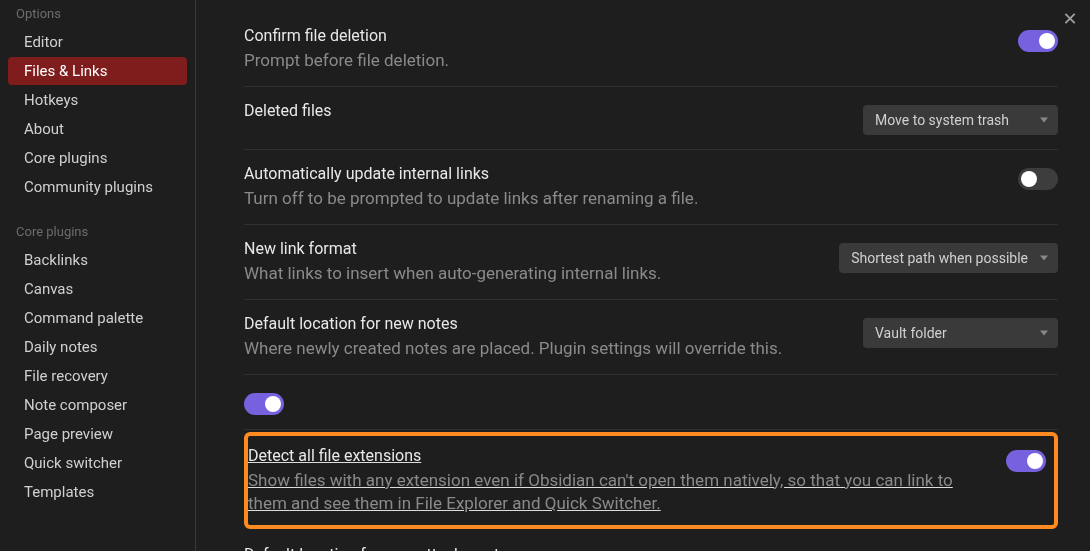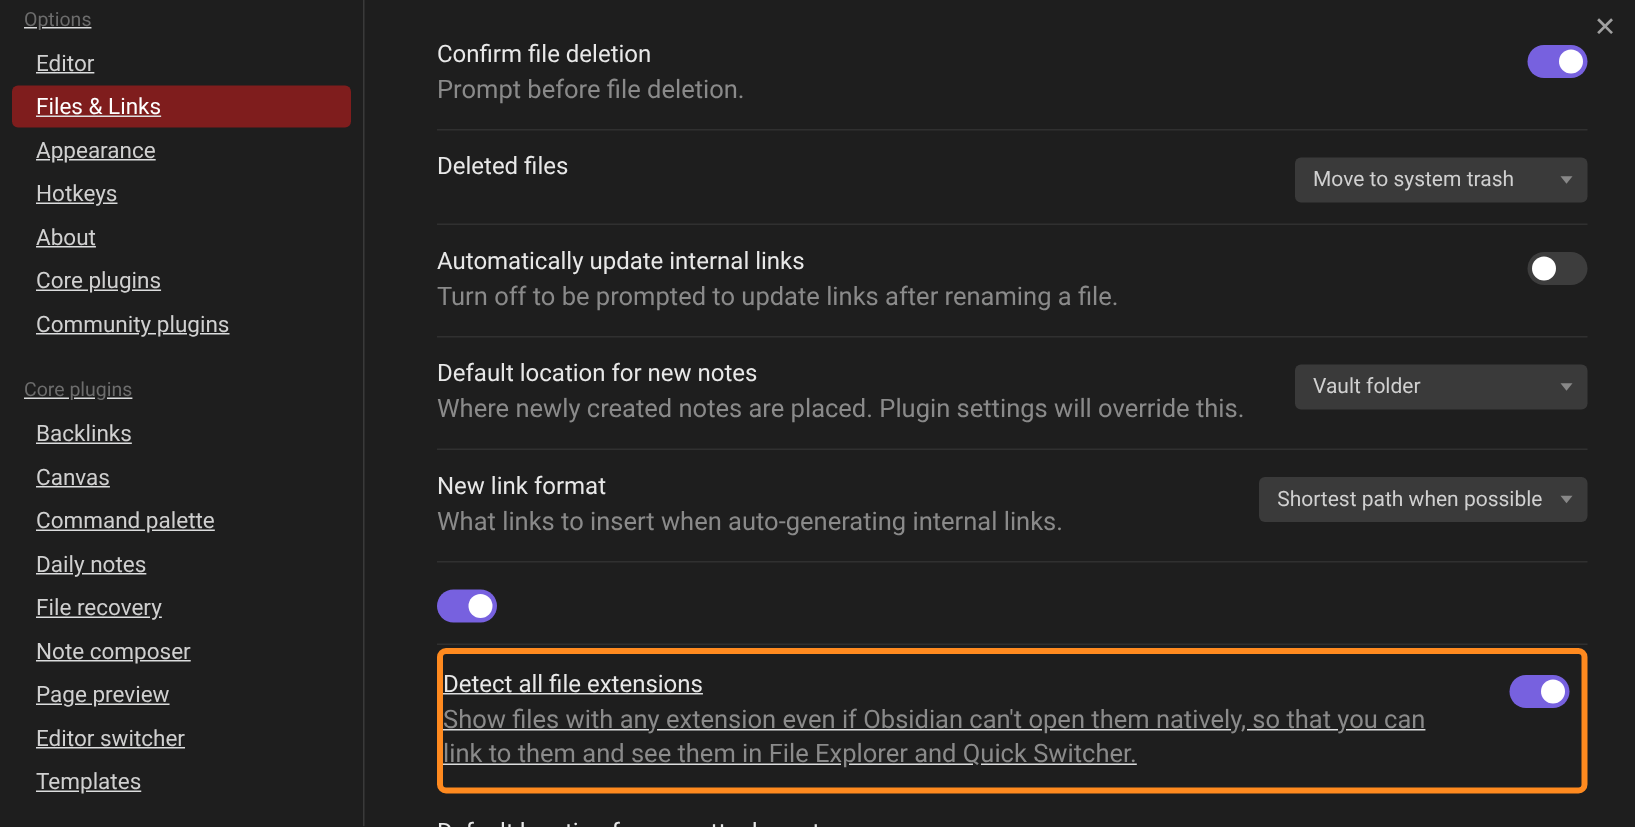--- a/index.html
+++ b/index.html
@@ -25,26 +25,25 @@
     width: 24px;
     height: 24px;
     display: flex;
     align-items: center;
     justify-content: center;
     color: #a0a0a0;
     cursor: pointer;
     font-size: 18px;
   }
   .sidebar {
-    width: 243px;
+    width: 196px;
     height: 100%;
     border-right: 1px solid #3a3a3a;
     padding: 6px 0 0 0;
     overflow-y: auto;
-    text-decoration: underline;
   }
   .sidebar-section-header {
     color: #6c6c6c;
     font-size: 13px;
     padding: 22px 16px 6px 16px;
   }
   .sidebar-section-header:first-child {
     padding-top: 0;
   }
   .sidebar-item {
@@ -156,34 +155,33 @@
 <div class="modal">
 
   <div class="close-btn">
     <span>✕</span>
   </div>
 
   <div class="sidebar" id="sidebar">
       <div class="sidebar-section-header">Options</div>
       <div class="sidebar-item">Editor</div>
       <div class="sidebar-item active">Files &amp; Links</div>
-      <div class="sidebar-item">Appearance</div>
       <div class="sidebar-item">Hotkeys</div>
       <div class="sidebar-item">About</div>
       <div class="sidebar-item">Core plugins</div>
       <div class="sidebar-item">Community plugins</div>
       <div class="sidebar-section-header">Core plugins</div>
       <div class="sidebar-item">Backlinks</div>
       <div class="sidebar-item">Canvas</div>
       <div class="sidebar-item">Command palette</div>
       <div class="sidebar-item">Daily notes</div>
       <div class="sidebar-item">File recovery</div>
       <div class="sidebar-item">Note composer</div>
       <div class="sidebar-item">Page preview</div>
-      <div class="sidebar-item">Editor switcher</div>
+      <div class="sidebar-item">Quick switcher</div>
       <div class="sidebar-item">Templates</div>
     </div>
 
   <div class="content" id="content">
       <div class="setting-row">
         <div class="setting-text">
           <div class="setting-title">Confirm file deletion</div>
           <div class="setting-desc">Prompt before file deletion.</div>
         </div>
         <div class="setting-control">
@@ -209,38 +207,38 @@
           <div class="setting-desc">Turn off to be prompted to update links after renaming a file.</div>
         </div>
         <div class="setting-control">
           <div class="toggle off">
             <div class="knob"></div>
           </div>
         </div>
       </div>
       <div class="setting-row">
         <div class="setting-text">
+          <div class="setting-title">New link format</div>
+          <div class="setting-desc">What links to insert when auto-generating internal links.</div>
+        </div>
+        <div class="setting-control">
+          <div class="dropdown">
+            <span>Shortest path when possible</span>
+            <div class="caret"></div>
+          </div>
+        </div>
+      </div>
+      <div class="setting-row">
+        <div class="setting-text">
           <div class="setting-title">Default location for new notes</div>
           <div class="setting-desc">Where newly created notes are placed. Plugin settings will override this.</div>
         </div>
         <div class="setting-control">
           <div class="dropdown">
             <span>Vault folder</span>
-            <div class="caret"></div>
-          </div>
-        </div>
-      </div>
-      <div class="setting-row">
-        <div class="setting-text">
-          <div class="setting-title">New link format</div>
-          <div class="setting-desc">What links to insert when auto-generating internal links.</div>
-        </div>
-        <div class="setting-control">
-          <div class="dropdown">
-            <span>Shortest path when possible</span>
             <div class="caret"></div>
           </div>
         </div>
       </div>
       <div class="setting-row">
         <div class="setting-control">
           <div class="toggle on">
             <div class="knob"></div>
           </div>
         </div>

